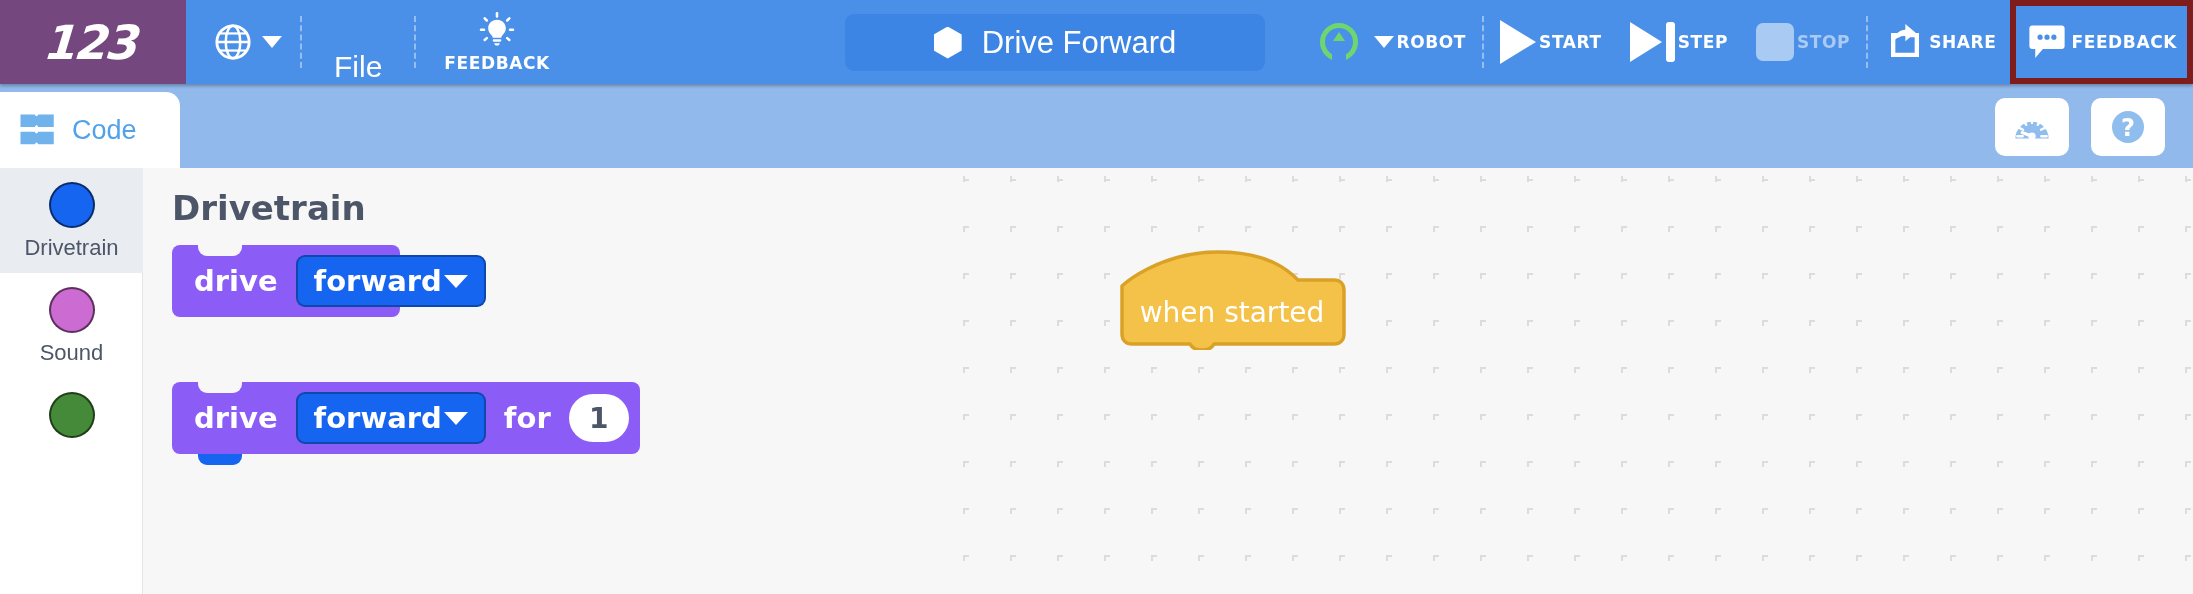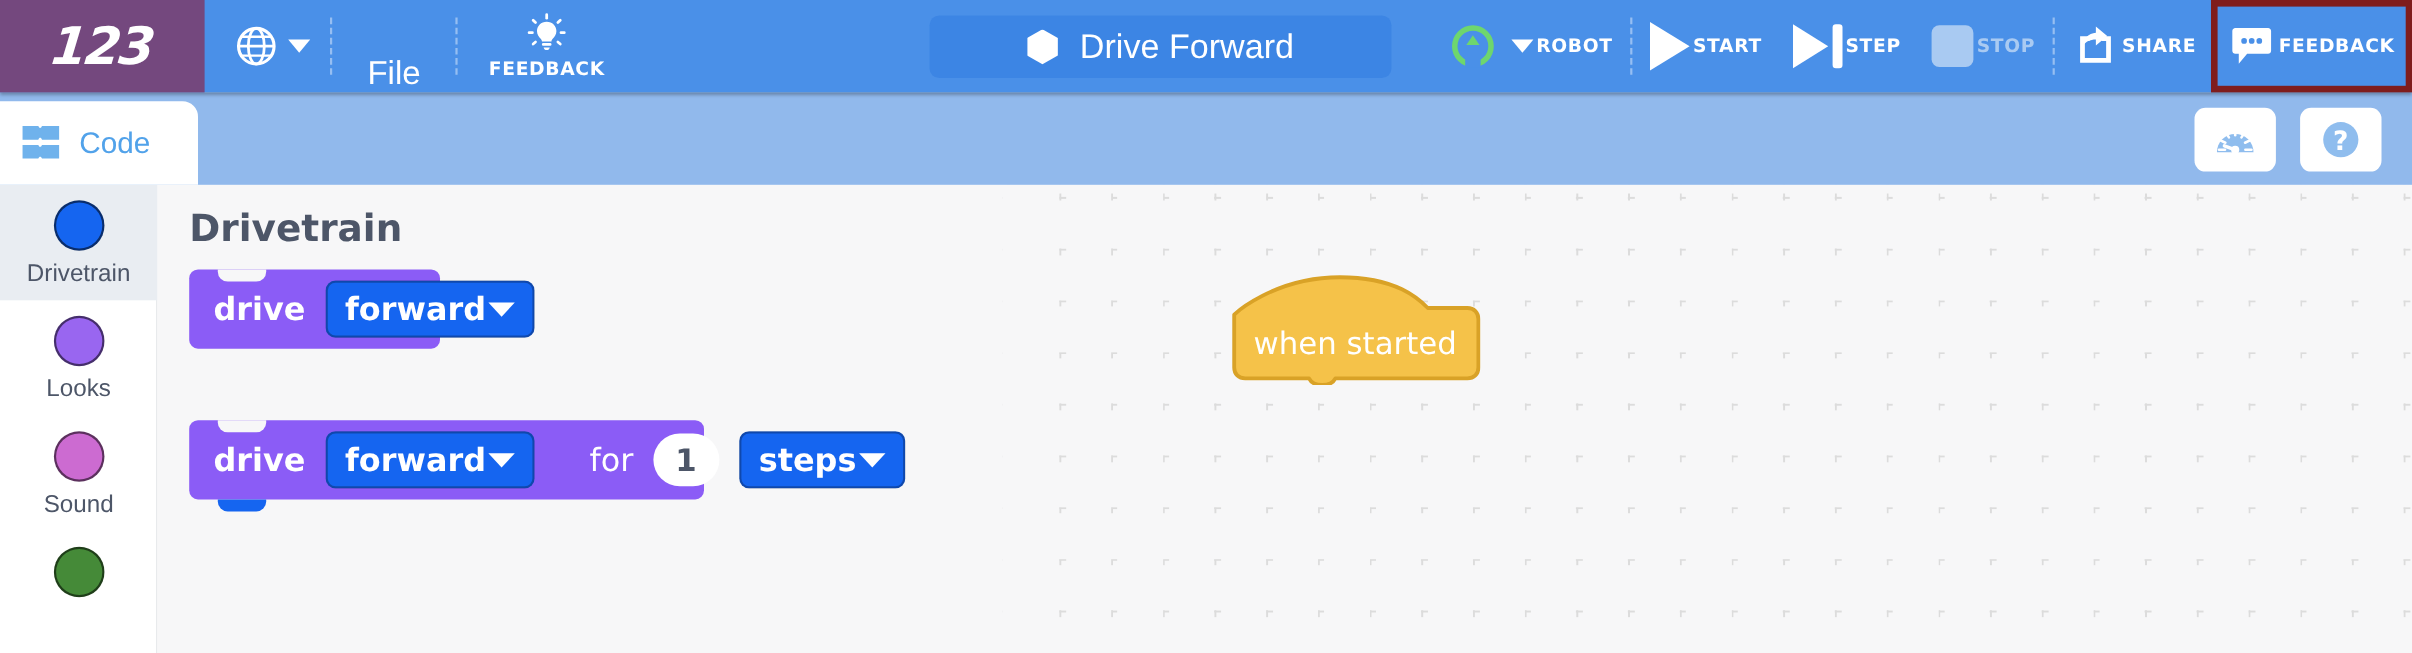--- a/index.html
+++ b/index.html
@@ -325,21 +325,21 @@
     background: #1565f0;
     border-bottom-left-radius: 9px;
     border-bottom-right-radius: 9px;
   }
   .blk-word {
     color: #ffffff;
     font-size: 29px;
     font-weight: bold;
     font-family: "DejaVu Sans", sans-serif;
   }
-  .blk-word.plain { font-weight: normal; margin-left: 32px; }
+  .blk-word.plain { font-weight: bold; }
   .dropdown {
     display: flex;
     align-items: center;
     gap: 2px;
     background: #1565f0;
     border: 2px solid rgba(0,0,0,0.28);
     border-radius: 9px;
     padding: 7px 16px;
     box-sizing: border-box;
     height: 52px;
@@ -573,24 +573,20 @@
   </div>
 
   <div class="content">
 
     <div class="catbar">
       <div class="cat active">
         <span class="cat-dot" style="background:#1565f0"></span>
         <span class="cat-name">Drivetrain</span>
       </div>
       <div class="cat">
-        <span class="cat-dot" style="background:#9966f0"></span>
-        <span class="cat-name">Looks</span>
-      </div>
-      <div class="cat">
         <span class="cat-dot" style="background:#cc6bd1"></span>
         <span class="cat-name">Sound</span>
       </div>
       <div class="cat">
         <span class="cat-dot" style="background:#458a38"></span>
       </div>
     </div>
 
     <div class="palette">
       <div class="pal-title">Drivetrain</div>
@@ -607,24 +603,20 @@
       <div class="blk" style="left:29px; top:214px; width:468px;">
         <span class="notch"></span>
         <span class="tab"></span>
         <span class="blk-word">drive</span>
         <span class="dropdown">
           <span class="blk-word">forward</span>
           <span class="dd-caret"></span>
         </span>
         <span class="blk-word plain">for</span>
         <span class="numfield">1</span>
-        <span class="dropdown">
-          <span class="blk-word">steps</span>
-          <span class="dd-caret"></span>
-        </span>
       </div>
     </div>
 
     <div class="workspace">
       <div class="ws-mask"></div>
 
       <div class="hatblk">
         <svg width="228" height="100" viewBox="0 0 228 100" style="position:absolute;left:0;top:0;">
           <path d="M4 84 L4 36 C4 36 40 2 100 2 C152 2 172 22 180 30 L216 30 C222 30 226 34 226 40 L226 84 C226 90 222 94 216 94 L96 94 C92 102 76 102 72 94 L14 94 C8 94 4 90 4 84 Z" fill="#f5c249" stroke="#d9a227" stroke-width="3.5" stroke-linejoin="round"></path>
         </svg>

